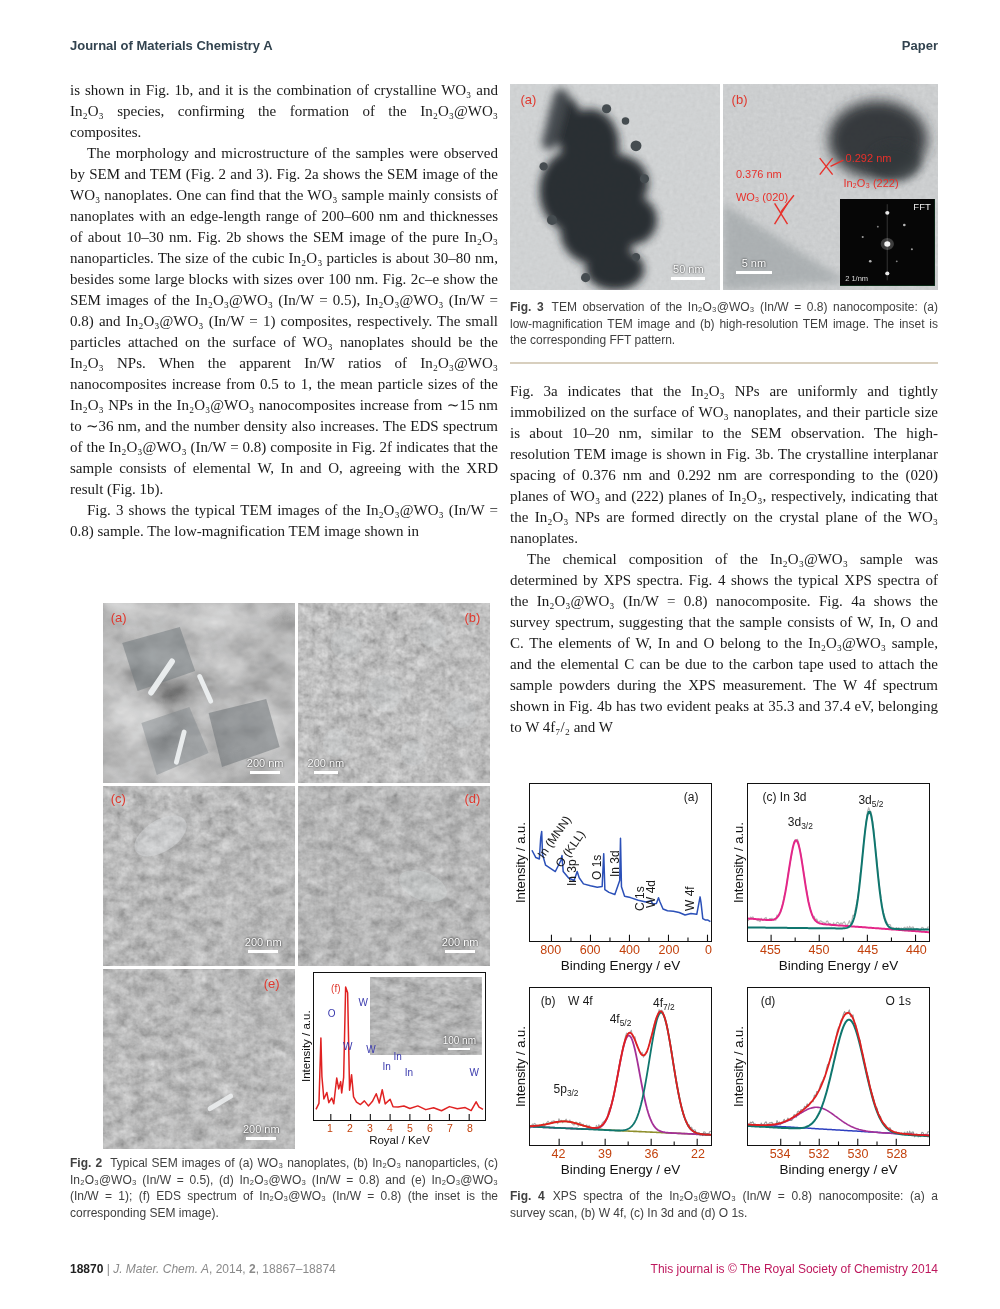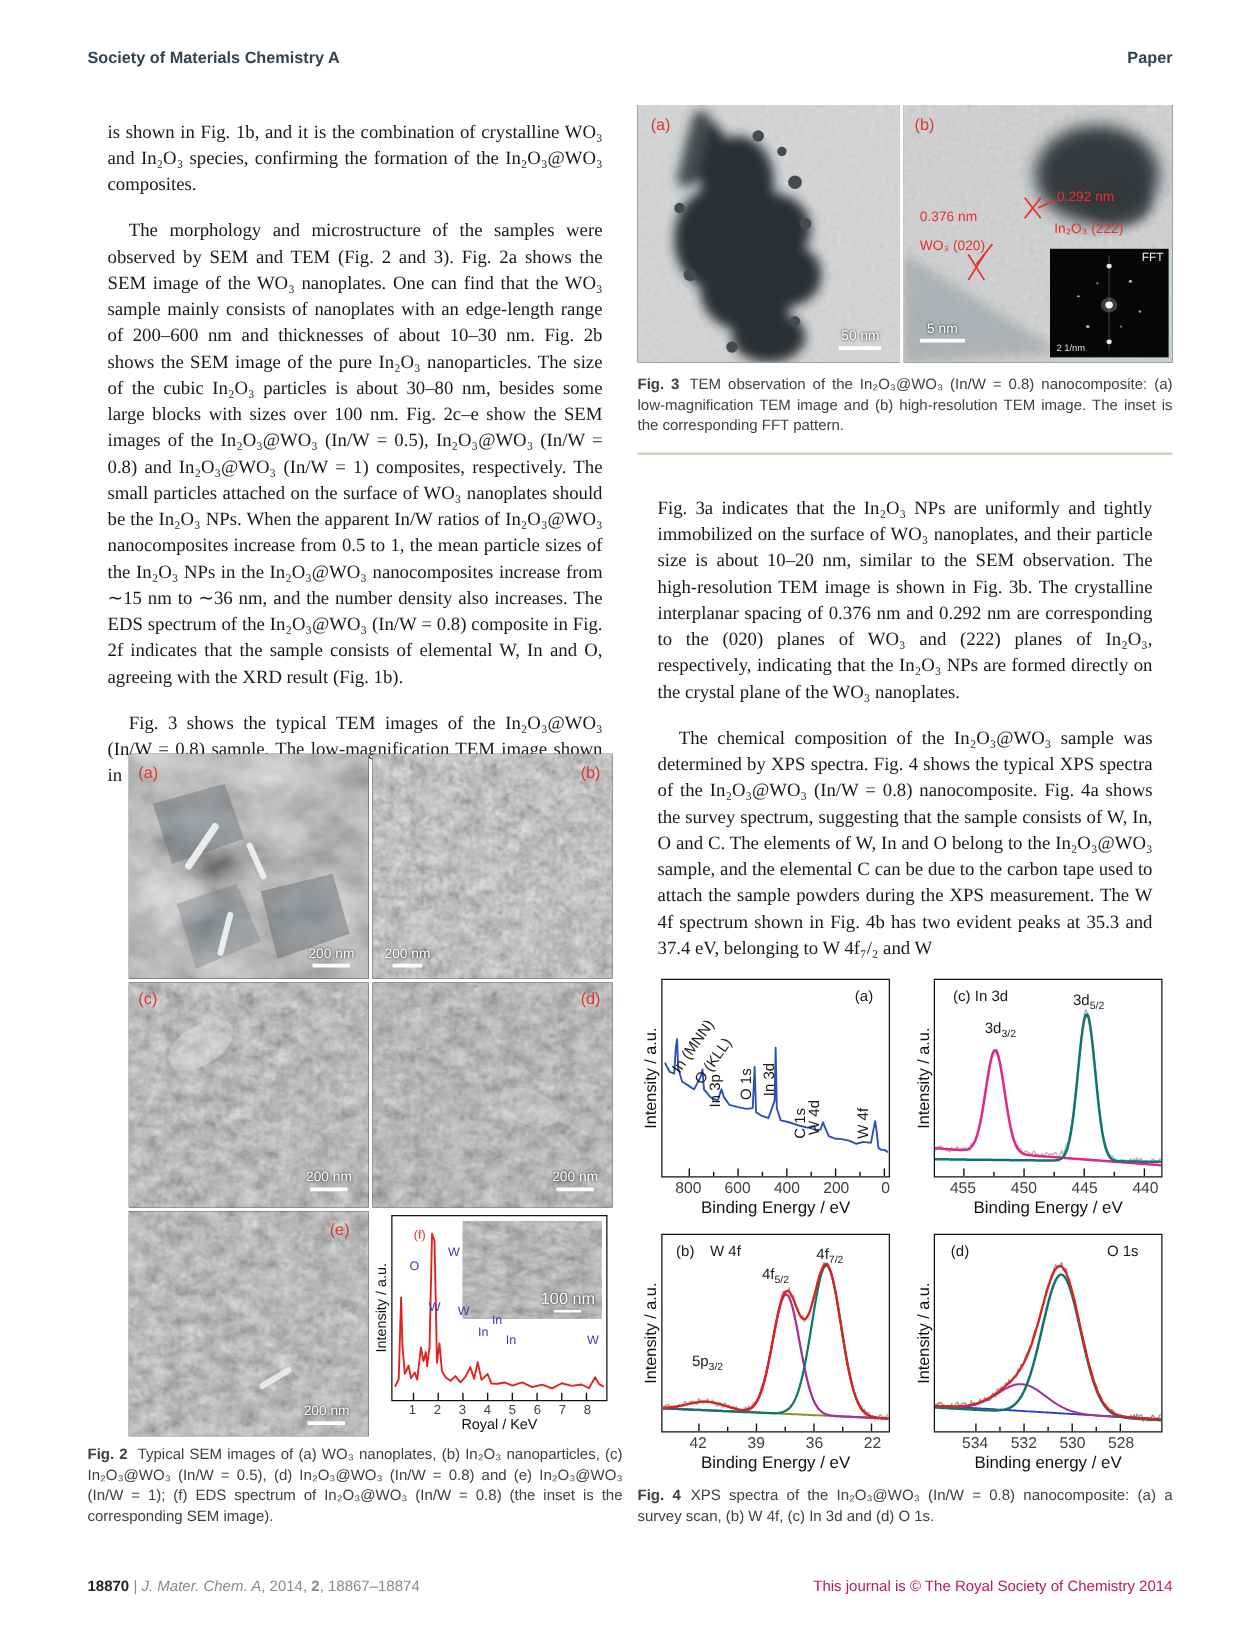--- a/index.html
+++ b/index.html
@@ -9,21 +9,21 @@
   .hdr{position:absolute;left:70px;right:62px;top:38px;display:flex;justify-content:space-between;
        font:bold 13px "Liberation Sans",sans-serif;color:#32434f;}
   .ftr{position:absolute;left:70px;right:62px;top:1262px;display:flex;justify-content:space-between;
        font:12px "Liberation Sans",sans-serif;color:#8a8a8a;}
   .ftr .pgnum{font-weight:bold;color:#222;}
   .ftr .jrnl{font-style:italic;}
   .ftr .vol{font-weight:bold;}
   .ftr .copy{color:#be185d;}
   
   .col{position:absolute;width:428px;font-size:15px;line-height:21px;text-align:justify;}
-  .col p{margin:16px;}
+  .col p{margin:0;}
   .col p.ind{text-indent:17px;}
   #left-paras{left:70px;top:80px;}
   #right-paras{left:510px;top:381px;}
   
   .cap{position:absolute;width:428px;font:12px/16.5px "Liberation Sans",sans-serif;color:#404040;text-align:justify;}
   .cap .cap-b{font-weight:bold;margin-right:8px;}
   .rule{position:absolute;height:2px;background:#d8cfbe;width:428px;}
   
   .panel{position:relative;overflow:hidden;background:#222;}
   .fillsvg{position:absolute;inset:0;width:100%;height:100%;display:block;}
@@ -44,35 +44,35 @@
   .fig2{position:absolute;left:103px;top:603px;width:387px;display:grid;
         grid-template-columns:192px 192px;grid-auto-rows:180px;gap:3px;}
   
   .chart{display:grid;grid-template-columns:17px 1fr;grid-template-rows:1fr 16px 18px;
          background:#fff;box-sizing:border-box;padding:5px 8px 0 2px;}
   .chart .ylab{grid-area:1/1;writing-mode:vertical-rl;transform:rotate(180deg);
                display:flex;align-items:center;justify-content:center;
                font:13px "Liberation Sans",sans-serif;color:#111;}
   .chart .plot{grid-area:1/2;position:relative;border:1.5px solid #111;overflow:hidden;background:#fff;}
   .chart .csvg{position:absolute;inset:0;width:100%;height:100%;}
-  .chart .xticks{grid-area:2/2;position:relative;height:16px;font:12.5px "Liberation Sans",sans-serif;color:#404040;}
+  .chart .xticks{grid-area:2/2;position:relative;height:16px;font:12.5px "Liberation Sans",sans-serif;color:#c2410c;}
   .chart .xticks .tick{position:absolute;transform:translateX(-50%);top:1px;}
   .chart .xlab{grid-area:3/2;text-align:center;font:13.5px "Liberation Sans",sans-serif;color:#111;}
   .chart .ann{position:absolute;font:12px "Liberation Sans",sans-serif;color:#1a1a1a;
               transform-origin:0 100%;white-space:nowrap;}
   .chart .ann sub{font-size:70%;}
   .chart.small .ann{font-size:10px;}
   .chart.small .xticks{font-size:10.5px;height:13px;}
   .chart.small .xlab{font-size:11.5px;}
   .chart.small .ylab{font-size:11.5px;}
   .chart.small{grid-template-rows:1fr 13px 15px;padding:3px 4px 0 1px;grid-template-columns:14px 1fr;}
   .fig4{position:absolute;left:510px;top:778px;width:428px;height:402px;display:grid;
         grid-template-columns:210px 210px;grid-template-rows:198px 198px;gap:6px 8px;}
   .eds-inset{position:absolute;left:33%;top:2.5%;width:65%;height:53%;overflow:hidden;}
-  .eds-inset .sbar{right:5%;bottom:6%;font-size:13px;}
+  .eds-inset .sbar{right:5%;bottom:6%;font-size:10px;}
   .eds-inset .sbar .bar{width:22px;height:2px;}
   .hiddefs{position:absolute;width:0;height:0;}
 </style>
 </head>
 <body>
 
 <svg class="hiddefs" aria-hidden="true">
   <defs>
     <filter id="nzPlates" x="0" y="0" width="100%" height="100%">
       <feTurbulence type="fractalNoise" baseFrequency="0.02 0.03" numOctaves="4" seed="7"></feTurbulence>
@@ -115,21 +115,21 @@
       </filter>
     <filter id="bl3" x="-20%" y="-20%" width="140%" height="140%">
         <feGaussianBlur stdDeviation="3"></feGaussianBlur>
       </filter>
   </defs>
 </svg>
 
 <div class="page">
 
   <div class="hdr">
-    <span>Society of Materials Chemistry A</span>
+    <span>Journal of Materials Chemistry A</span>
     <span>Paper</span>
   </div>
 
   <div class="col" id="left-paras">
       <p class="para">is shown in Fig. 1b, and it is the combination of crystalline WO₃ and In₂O₃ species, confirming the formation of the In₂O₃@WO₃ composites.</p>
       <p class="para ind">The morphology and microstructure of the samples were observed by SEM and TEM (Fig. 2 and 3). Fig. 2a shows the SEM image of the WO₃ nanoplates. One can find that the WO₃ sample mainly consists of nanoplates with an edge-length range of 200–600 nm and thicknesses of about 10–30 nm. Fig. 2b shows the SEM image of the pure In₂O₃ nanoparticles. The size of the cubic In₂O₃ particles is about 30–80 nm, besides some large blocks with sizes over 100 nm. Fig. 2c–e show the SEM images of the In₂O₃@WO₃ (In/W = 0.5), In₂O₃@WO₃ (In/W = 0.8) and In₂O₃@WO₃ (In/W = 1) composites, respectively. The small particles attached on the surface of WO₃ nanoplates should be the In₂O₃ NPs. When the apparent In/W ratios of In₂O₃@WO₃ nanocomposites increase from 0.5 to 1, the mean particle sizes of the In₂O₃ NPs in the In₂O₃@WO₃ nanocomposites increase from ∼15 nm to ∼36 nm, and the number density also increases. The EDS spectrum of the In₂O₃@WO₃ (In/W = 0.8) composite in Fig. 2f indicates that the sample consists of elemental W, In and O, agreeing with the XRD result (Fig. 1b).</p>
       <p class="para ind">Fig. 3 shows the typical TEM images of the In₂O₃@WO₃ (In/W = 0.8) sample. The low-magnification TEM image shown in</p>
     </div>
 
   <div class="fig3">

